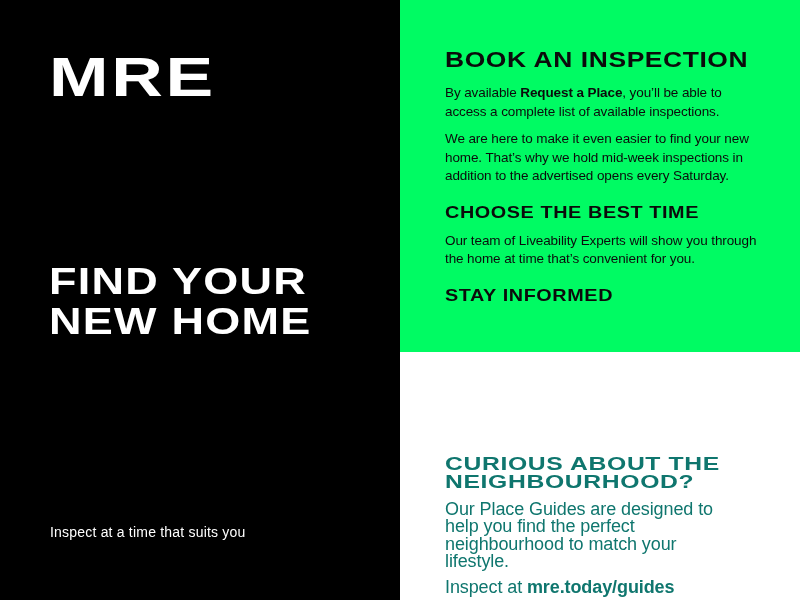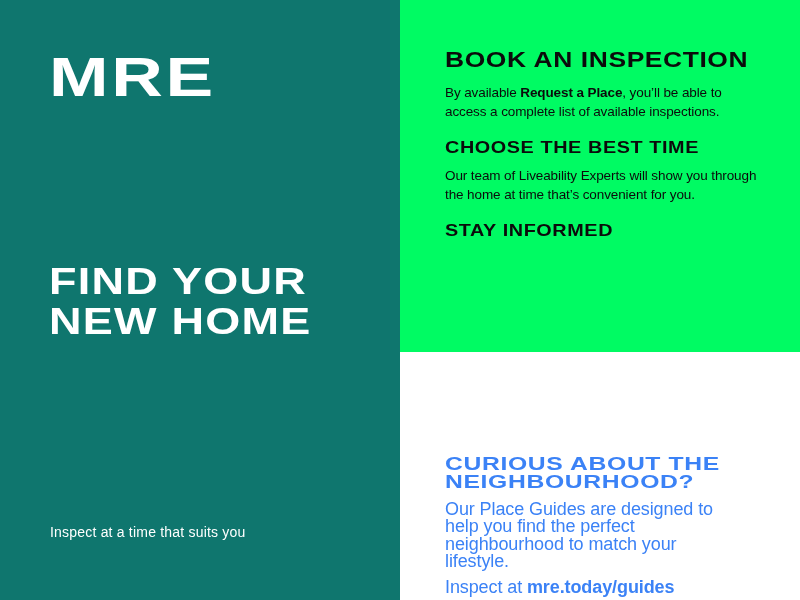--- a/index.html
+++ b/index.html
@@ -6,21 +6,21 @@
   body {
     width: 800px; height: 600px; overflow: hidden;
     background: #ffffff;
     font-family: "Liberation Sans", sans-serif;
     -webkit-font-smoothing: antialiased;
   }
   .page { display: flex; width: 800px; height: 600px; }
 
   
   .left-panel {
-    width: 400px; height: 600px; background: #0f766e;
+    width: 400px; height: 600px; background: #000000;
     position: relative; color: #ffffff; flex-shrink: 0;
   }
   .logo {
     position: absolute; left: 49px; top: 50px;
     font-size: 55px; font-weight: 700; line-height: 1;
     letter-spacing: 2px; white-space: nowrap;
     transform: scaleX(1.3); transform-origin: 0 0;
   }
   .headline {
     position: absolute; left: 49px; top: 262px;
@@ -51,21 +51,21 @@
   .green-section p {
     font-size: 13.5px; line-height: 18.5px; margin: 0 0 9px;
     max-width: 322px; letter-spacing: -0.1px;
   }
   .h2-green {
     font-size: 16.5px; font-weight: 700; letter-spacing: 0.5px;
     margin: 17px 0 10px; white-space: nowrap; line-height: 1.15;
     transform: scaleX(1.2); transform-origin: 0 0;
   }
   .white-section {
-    box-sizing: border-box; padding: 71px 36px 0 45px; color: #3b82f6; margin-top: 32px;
+    box-sizing: border-box; padding: 71px 36px 0 45px; color: #0f766e; margin-top: 32px;
   }
   .h2-white {
     font-size: 19px; font-weight: 700; line-height: 18px;
     letter-spacing: 0.5px; margin: 0 0 10px; max-width: 215px;
     transform: scaleX(1.3); transform-origin: 0 0;
   }
   .white-section p {
     font-size: 18px; line-height: 17.5px; margin: 0 0 4px;
     max-width: 300px; letter-spacing: -0.1px;
   }
@@ -84,20 +84,21 @@
       <div>NEW HOME</div>
     </div>
     <div class="footer-note">Inspect at a time that suits you</div>
   </div>
 
   <div class="right-panel">
 
     <section class="green-section">
       <h1 class="h1-book">BOOK AN INSPECTION</h1>
       <p><span>By available </span><strong>Request a Place</strong><span>, you’ll be able to access a complete list of available inspections.</span></p>
+      <p>We are here to make it even easier to find your new home. That’s why we hold mid-week inspections in addition to the advertised opens every Saturday.</p>
 
       <h2 class="h2-green">CHOOSE THE BEST TIME</h2>
       <p>Our team of Liveability Experts will show you through the home at time that’s convenient for you.</p>
 
       <h2 class="h2-green">STAY INFORMED</h2>
     </section>
 
     <section class="white-section">
       <h2 class="h2-white">CURIOUS ABOUT THE NEIGHBOURHOOD?</h2>
       <p>Our Place Guides are designed to help you find the perfect neighbourhood to match your lifestyle.</p>

